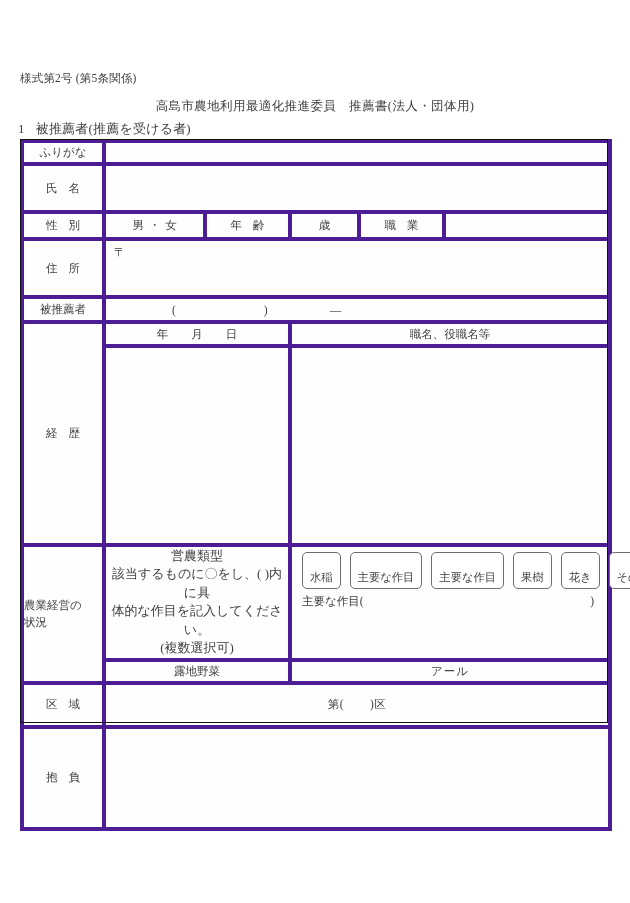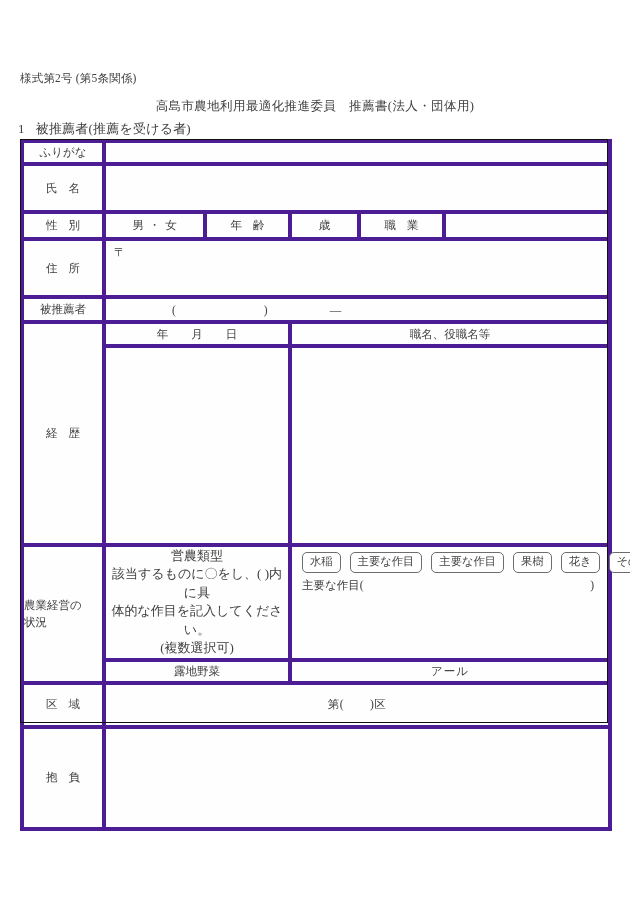--- a/index.html
+++ b/index.html
@@ -126,21 +126,21 @@
 
   .chip-row {
     display: flex;
     gap: 9px;
     padding: 5px 8px 2px 10px;
     align-items: center;
   }
   .chip {
     border: 1px solid #6d6d6d;
     border-radius: 5px;
-    padding: 2px 7px 3px 7px;
+    padding: 18px 7px 3px 7px;
     font-size: 11.3px;
     background: #ffffff;
     white-space: nowrap;
     line-height: 1.2;
   }
   .main-crop {
     display: flex;
     justify-content: space-between;
     align-items: center;
     padding: 3px 14px 4px 10px;

